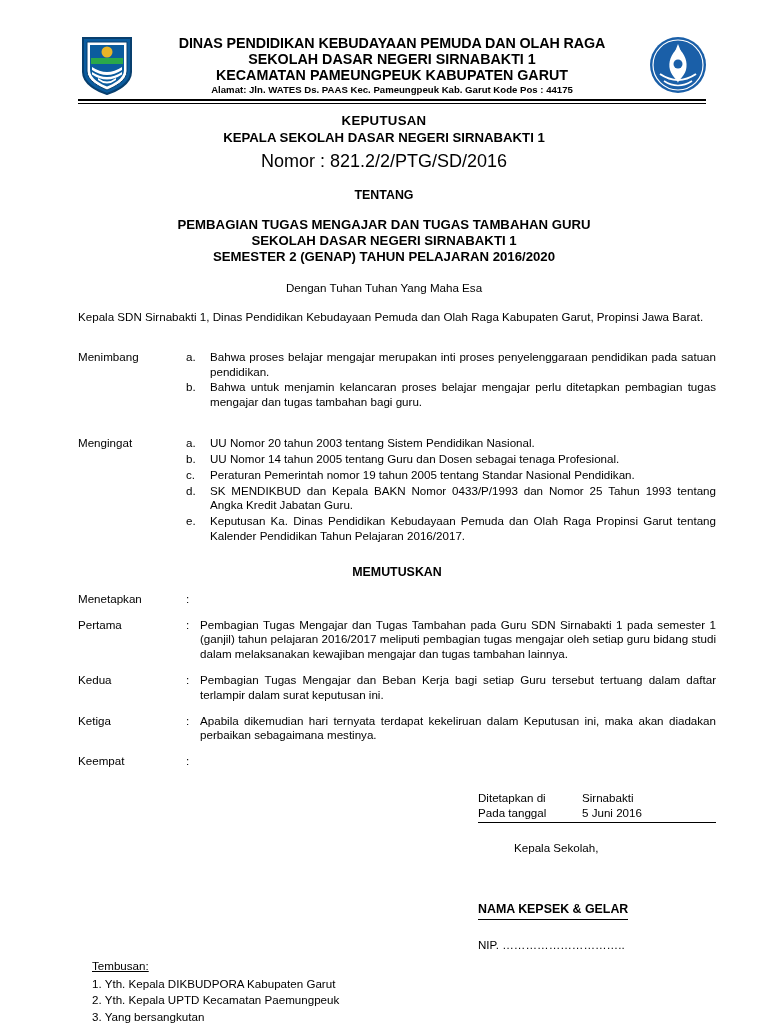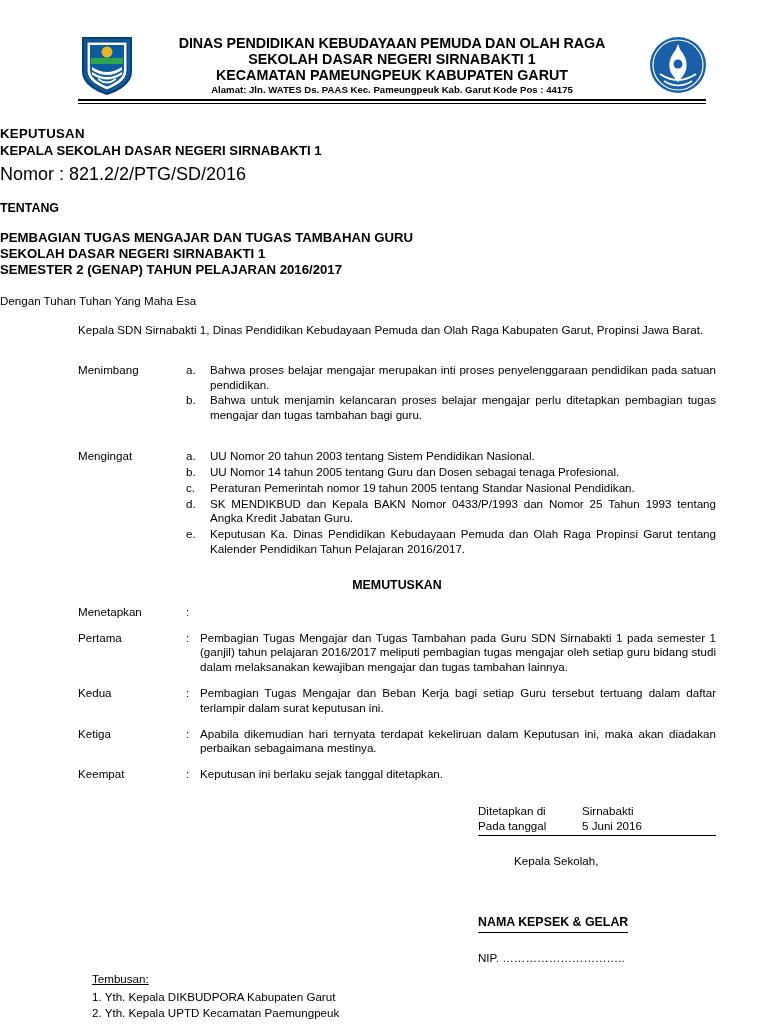--- a/index.html
+++ b/index.html
@@ -71,22 +71,22 @@
     border-top: 2.2px solid #000;
     margin-top: 3px;
   }
   .rule-thin {
     border-top: 1px solid #000;
     margin-top: 1.6px;
   }
 
   
   .title-block {
-    text-align: left;
-    margin-top: 22px;
+    text-align: center;
+    margin-top: 9px;
   }
   .t-kep {
     font-size: 13.2px;
     font-weight: bold;
     letter-spacing: 0.3px;
   }
   .t-kep2 {
     font-size: 13.2px;
     font-weight: bold;
     margin-top: 2px;
@@ -264,21 +264,21 @@
   </div>
 
   <div class="title-block">
     <div class="t-kep">KEPUTUSAN</div>
     <div class="t-kep2">KEPALA SEKOLAH DASAR NEGERI SIRNABAKTI 1</div>
     <div class="t-nomor">Nomor : 821.2/2/PTG/SD/2016</div>
     <div class="t-tentang">TENTANG</div>
     <div class="t-sub">
       <div>PEMBAGIAN TUGAS MENGAJAR DAN TUGAS TAMBAHAN GURU</div>
       <div>SEKOLAH DASAR NEGERI SIRNABAKTI 1</div>
-      <div>SEMESTER 2 (GENAP) TAHUN PELAJARAN 2016/2017</div>
+      <div>SEMESTER 2 (GENAP) TAHUN PELAJARAN 2016/2020</div>
     </div>
     <div class="t-rahmat">Dengan Tuhan Tuhan Yang Maha Esa</div>
   </div>
 
   <div class="body">
 
     <div class="opening">Kepala SDN Sirnabakti 1, Dinas Pendidikan Kebudayaan Pemuda dan Olah Raga Kabupaten Garut, Propinsi Jawa Barat.</div>
 
     <div class="clause">
       <div class="clause-label">Menimbang</div>
@@ -338,21 +338,20 @@
       <div class="dec-text">Pembagian Tugas Mengajar dan Beban Kerja bagi setiap Guru tersebut tertuang dalam daftar terlampir dalam surat keputusan ini.</div>
     </div>
     <div class="dec-row">
       <div class="dec-label">Ketiga</div>
       <div class="dec-colon">:</div>
       <div class="dec-text">Apabila dikemudian hari ternyata terdapat kekeliruan dalam Keputusan ini, maka akan diadakan perbaikan sebagaimana mestinya.</div>
     </div>
     <div class="dec-row">
       <div class="dec-label">Keempat</div>
       <div class="dec-colon">:</div>
-      <div class="dec-text">Keputusan ini berlaku sejak tanggal ditetapkan.</div>
     </div>
 
     <div class="sign-area">
       <div class="sign-row">
         <div class="sign-key">Ditetapkan di</div>
         <div class="sign-val">Sirnabakti</div>
       </div>
       <div class="sign-row underlined">
         <div class="sign-key">Pada tanggal</div>
         <div class="sign-val">5 Juni 2016</div>

